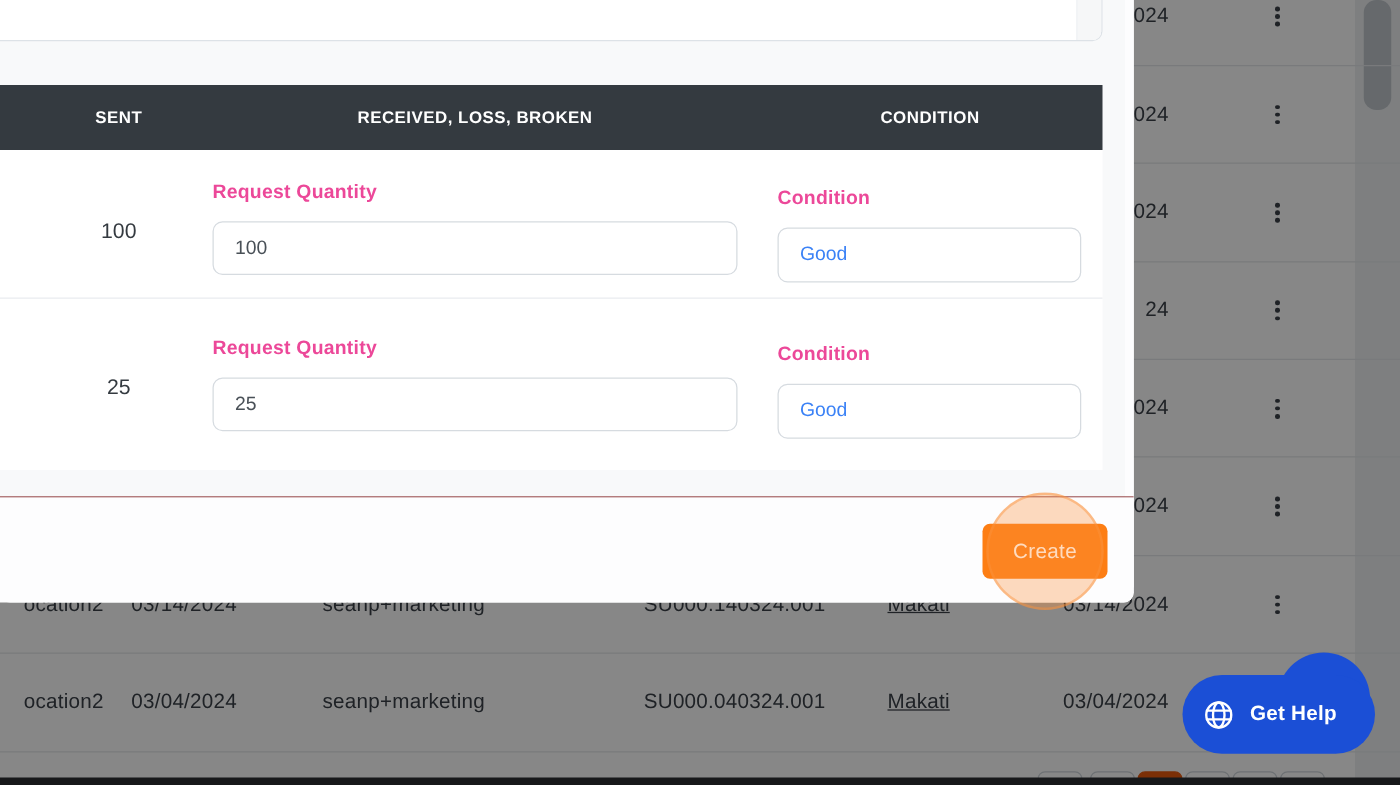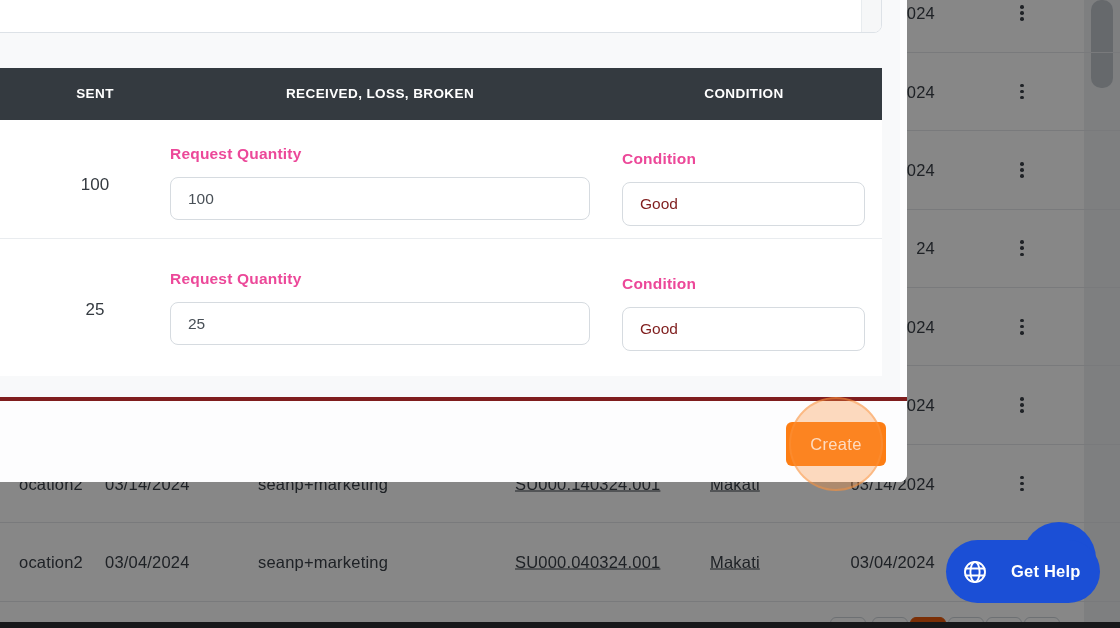--- a/index.html
+++ b/index.html
@@ -16,21 +16,21 @@
   #bg-rows { position: absolute; left: 0; top: -25.5px; width: 1120px; }
   .bg-row {
     position: relative; height: 78.4px;
     border-bottom: 1px solid #e4e7ea;
     font-size: 16.5px; color: #3b4149; letter-spacing: 0.2px;
   }
   .bg-cell { position: absolute; top: 50%; transform: translateY(-50%); white-space: nowrap; }
   .c-loc  { left: 0; padding-left: 19px; }
   .c-date { left: 105px; }
   .c-user { left: 258px; }
-  .c-ref  { left: 515px; text-decoration: underline; }
+  .c-ref  { left: 515px; }
   .c-city { left: 710px; text-decoration: underline; }
   .c-date2 { left: 820px; width: 115px; text-align: right; }
   .c-kebab { left: 1014px; width: 16px; display: flex; flex-direction: column; align-items: center; gap: 2.5px; cursor: pointer; }
   .kdot { width: 3.6px; height: 3.6px; border-radius: 50%; background: #3b4149; }
 
   
   #bg-scroll-strip { left: 1084px; top: 0; width: 36px; height: 628px; background: #eef0f2; }
   #bg-scroll-thumb { left: 1091px; top: 0; width: 22px; height: 88px; background: #c1c7cd; border-radius: 10px; }
 
   
@@ -82,25 +82,25 @@
   .field-label {
     position: absolute; font-size: 15.5px; font-weight: 700; color: #ec4899;
     letter-spacing: 0.2px; white-space: nowrap;
   }
   .qty-input, .cond-input {
     position: absolute; border: 1px solid #d6dbe0; border-radius: 8px;
     background: #ffffff; font-family: "Liberation Sans", "DejaVu Sans", sans-serif;
     font-size: 15.5px; padding-left: 17px; outline: none;
   }
   .qty-input { left: 170px; width: 420px; height: 43px; color: #495057; }
-  .cond-input { left: 622px; width: 243px; height: 44px; color: #7f1d1d; }
+  .cond-input { left: 622px; width: 243px; height: 44px; color: #3b82f6; }
 
   #modal-footer {
     left: 0; top: 397px; width: 907px; height: 85px;
-    background: #fdfdfe; border-top: 4px solid #7f1d1d; border-radius: 0 0 8px 0;
+    background: #fdfdfe; border-top: 1px solid #7f1d1d; border-radius: 0 0 8px 0;
   }
   #create-btn {
     position: absolute; left: 786px; top: 21px; width: 100px; height: 44px;
     background: #fd7e14; border: none; border-radius: 6px;
     color: #ffffff; font-size: 16.5px; letter-spacing: 0.3px;
     font-family: "Liberation Sans", "DejaVu Sans", sans-serif; cursor: pointer;
   }
   #click-highlight {
     position: absolute; left: 789px; top: -4px; width: 94px; height: 94px;
     border-radius: 50%; background: rgba(251,146,60,0.33);
@@ -108,21 +108,21 @@
   }
 
   
   #help-bump {
     position: absolute; left: 1022px; top: 522px; width: 74px; height: 74px;
     border-radius: 50%; background: #1b4fd6; z-index: 20;
   }
   #help-btn {
     position: absolute; left: 946px; top: 540px; width: 154px; height: 63px;
     border-radius: 31.5px; background: #1b4fd6; z-index: 21;
-    display: flex; align-items: center; gap: 23px; padding-left: 16px;
+    display: flex; align-items: center; gap: 12px; padding-left: 16px;
     color: #ffffff; cursor: pointer; border: none;
   }
   #help-label { font-size: 16.5px; font-weight: 700; letter-spacing: 0.2px; }
 
   
   #bottom-bar { position: absolute; left: 0; top: 622px; width: 1120px; height: 6px; background: #17181a; z-index: 25; }
 </style>
 </head>
 <body>
 

